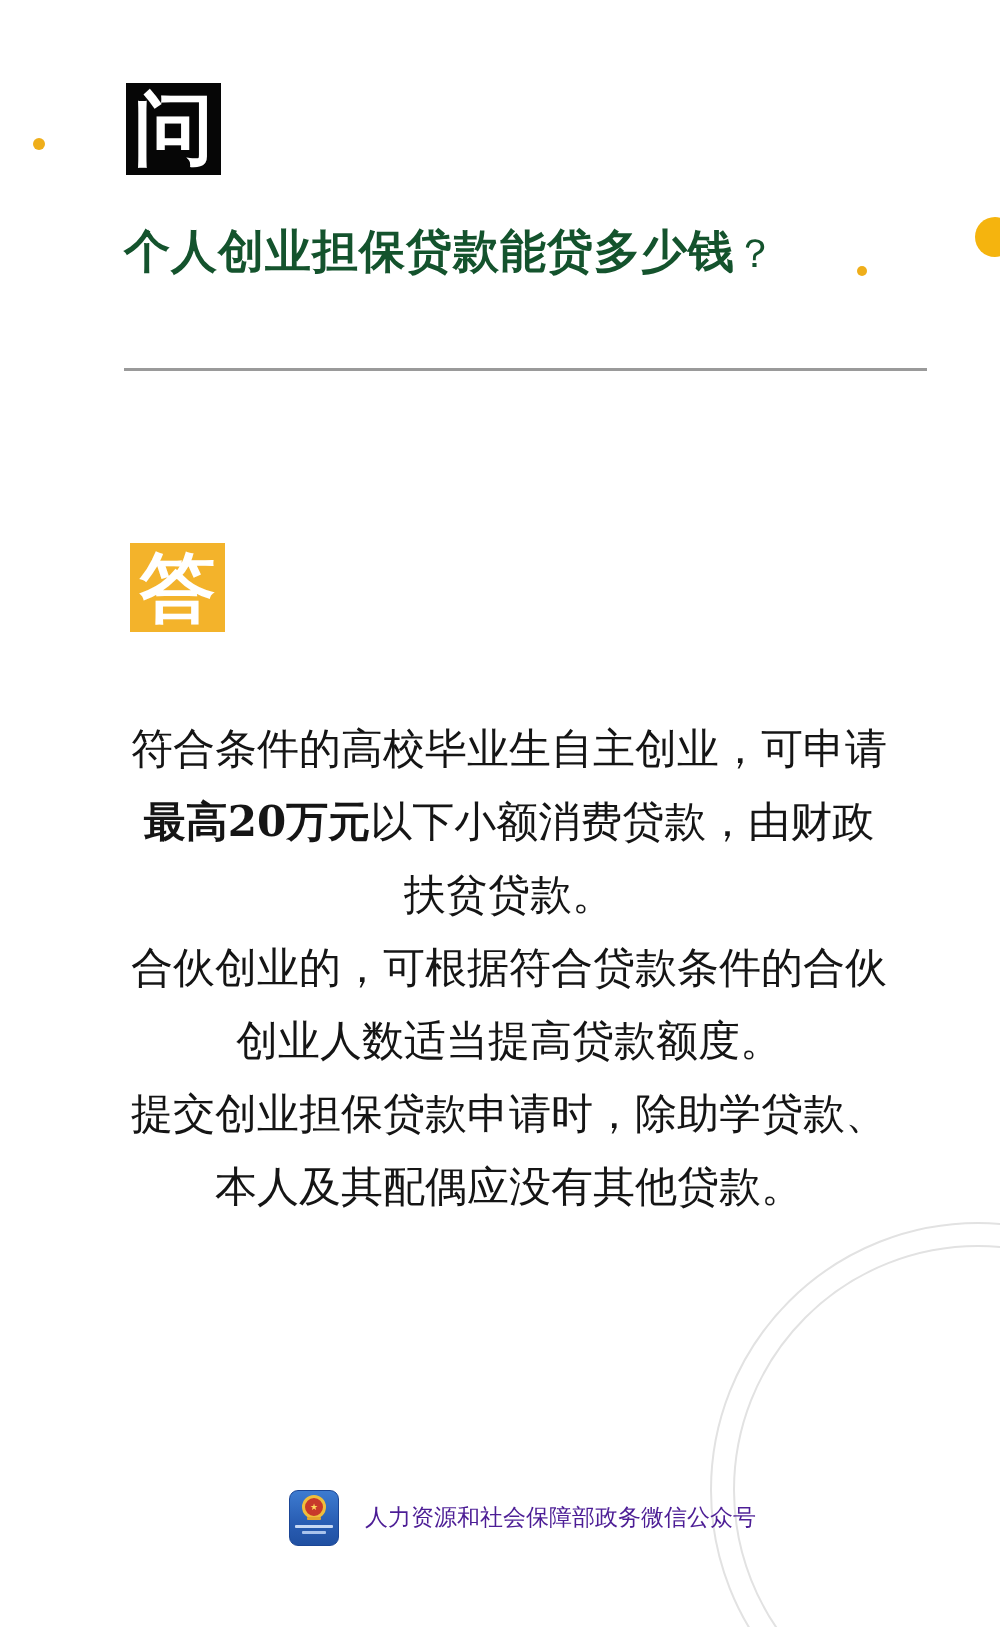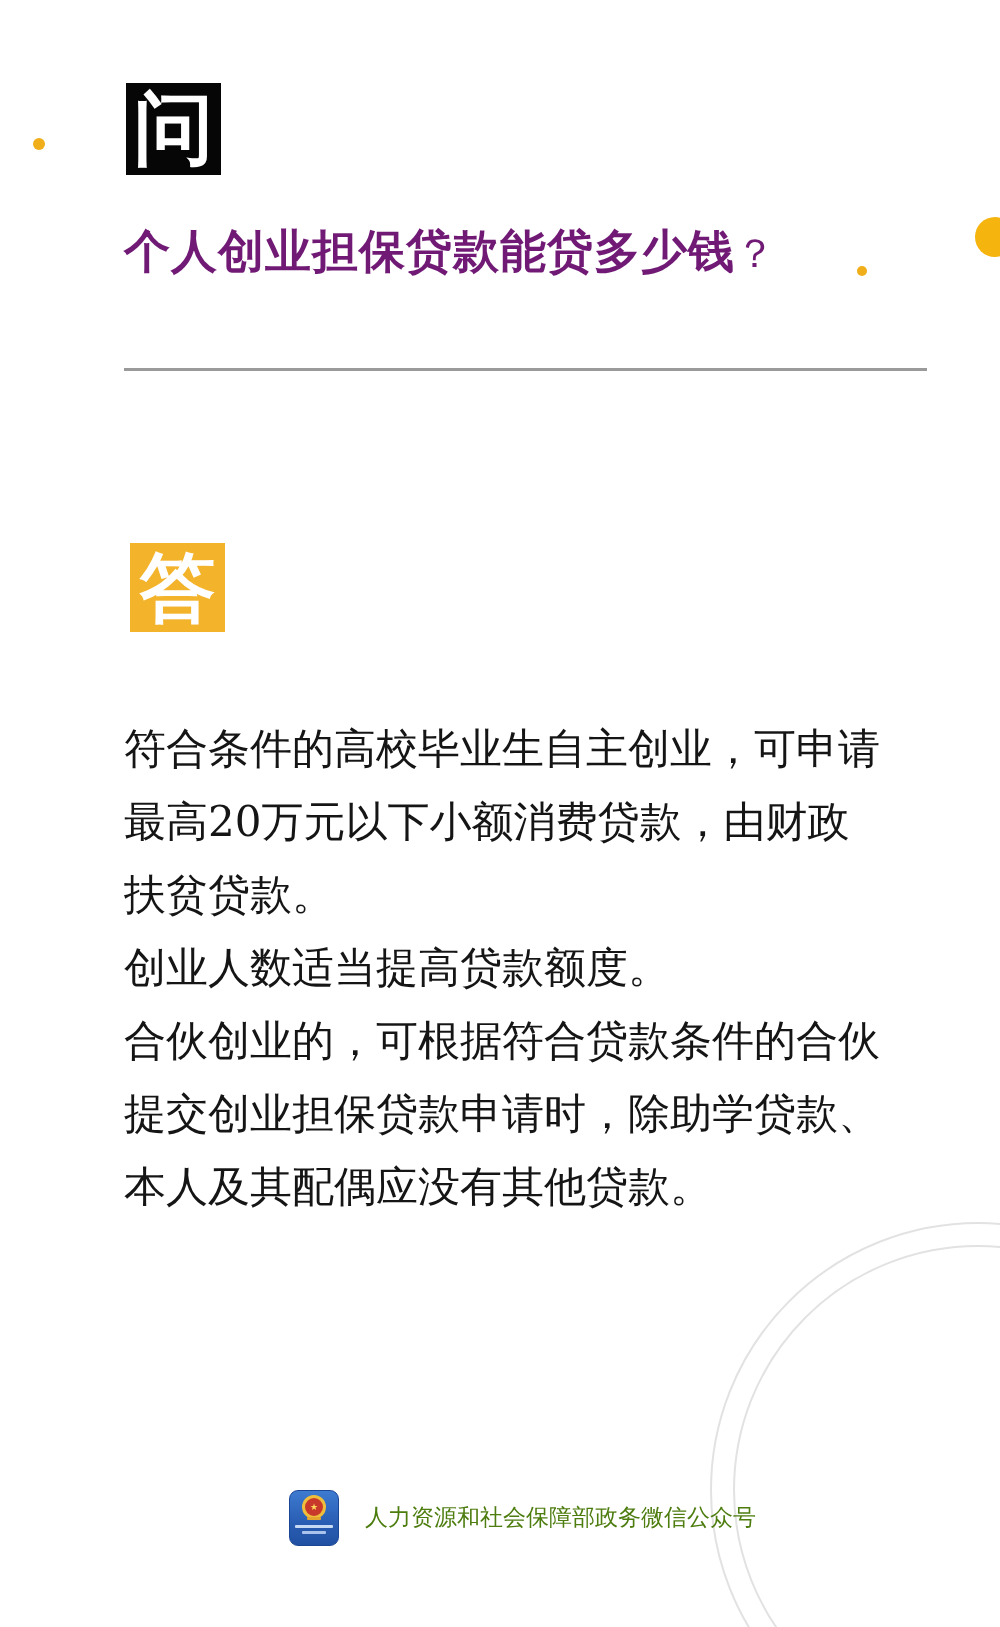--- a/index.html
+++ b/index.html
@@ -17,38 +17,38 @@
   .ring-inner{left:733px;top:1245px;width:486px;height:486px;}
 
   
   .q-box{
     position:absolute;left:126px;top:83px;width:95px;height:92px;background:#060606;
     display:flex;align-items:center;justify-content:center;
   }
   .q-box .glyph{color:#ffffff;font-size:80px;font-weight:700;line-height:1;}
   .q-title{
     position:absolute;left:124px;top:221px;width:760px;height:52px;
-    font-size:46px;font-weight:700;color:#701a75;letter-spacing:1px;white-space:nowrap;
+    font-size:46px;font-weight:700;color:#14532d;letter-spacing:1px;white-space:nowrap;
   }
   .q-title .qmark{font-weight:400;font-size:40px;letter-spacing:0;}
   .divider{position:absolute;left:124px;top:368px;width:803px;height:3px;background:#9A9A9A;}
 
   
   .a-box{
     position:absolute;left:130px;top:543px;width:95px;height:89px;background:#F3B32B;
     display:flex;align-items:center;justify-content:center;
   }
   .a-box .glyph{color:#ffffff;font-size:76px;font-weight:700;line-height:1;}
   .answer-text{
     position:absolute;left:124px;top:712px;width:770px;
-    font-size:42px;color:#151515;
+    font-size:42px;color:#151515;text-align:center;
   }
   .answer-text .line{height:73px;line-height:73px;white-space:nowrap;}
   .answer-text .em{
-    font-weight:400;
+    font-weight:700;
     font-family:"DejaVu Serif","Liberation Serif",serif;
   }
 
   
   .footer-logo{
     position:absolute;left:289px;top:1490px;width:50px;height:56px;
     border-radius:9px;border:1px solid #1B4696;box-sizing:border-box;
     background:linear-gradient(180deg,#3D7BD0 0%,#2A5FB5 55%,#2050A2 100%);
     display:flex;flex-direction:column;align-items:center;
   }
@@ -57,21 +57,21 @@
     border:3px solid #EFBE3C;background:#C8392B;box-sizing:border-box;
     display:flex;align-items:center;justify-content:center;
   }
   .emblem .star{color:#FFD95C;font-size:9px;line-height:1;}
   .emblem-ribbon{width:14px;height:3px;background:#E3A52F;border-radius:1px;margin-top:-2px;}
   .logo-text-bar{height:3px;border-radius:1px;background:#C8D9F4;}
   .bar1{width:38px;margin-top:5px;}
   .bar2{width:24px;margin-top:3px;background:#A9C3EC;}
   .footer-caption{
     position:absolute;left:365px;top:1503px;height:28px;line-height:28px;
-    font-size:23px;color:#4d7c0f;white-space:nowrap;
+    font-size:23px;color:#4c1d95;white-space:nowrap;
   }
 </style>
 </head>
 <body>
 
 <div class="canvas">
 
   <div class="dot dot-tl"></div>
   <div class="dot dot-mid"></div>
   <div class="big-circle"></div>
@@ -85,22 +85,22 @@
   <div class="divider"></div>
 
   <div class="a-box">
     <span class="glyph">答</span>
   </div>
 
   <div class="answer-text">
     <div class="line">符合条件的高校毕业生自主创业，可申请</div>
     <div class="line"><span class="em">最高20万元</span><span>以下小额消费贷款，由财政</span></div>
     <div class="line">扶贫贷款。</div>
+    <div class="line">合伙创业的，可根据符合贷款条件的合伙</div>
     <div class="line">创业人数适当提高贷款额度。</div>
-    <div class="line">合伙创业的，可根据符合贷款条件的合伙</div>
     <div class="line">提交创业担保贷款申请时，除助学贷款、</div>
     <div class="line">本人及其配偶应没有其他贷款。</div>
   </div>
 
   <div class="footer-logo">
     <div class="emblem">
       <span class="star">★</span>
     </div>
     <div class="emblem-ribbon"></div>
     <div class="logo-text-bar bar1"></div>

